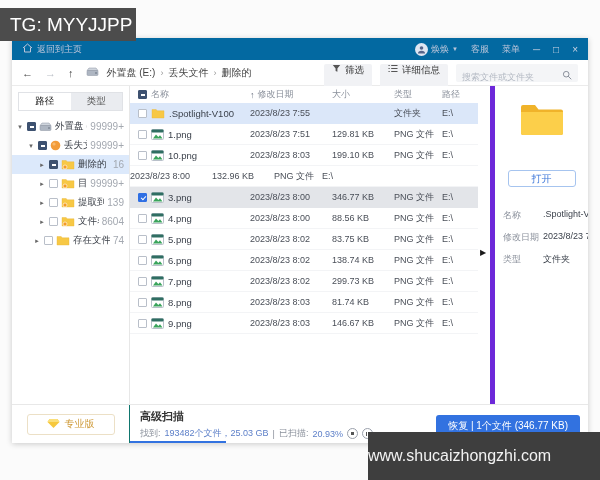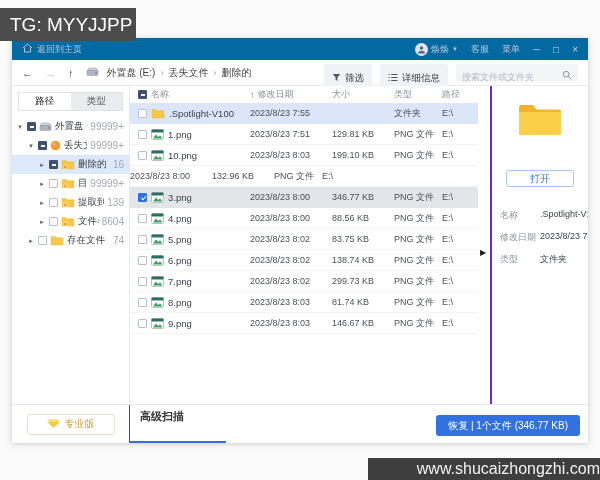--- a/index.html
+++ b/index.html
@@ -2,22 +2,22 @@
 <html><head>
 <meta charset="utf-8">
 <style>
   * { margin:0; padding:0; box-sizing:border-box; }
   html,body { width:600px; height:480px; }
   body { position:relative; background:#fbfbfb; font-family:"Liberation Sans",sans-serif; overflow:hidden; }
 
   
   .tg-box { position:absolute; left:0; top:8px; width:136px; height:33px; background:#4c4c4c;
     color:#fff; font-size:19px; display:flex; align-items:center; padding-left:10px; z-index:30; }
-  .watermark { position:absolute; right:0; bottom:0; width:232px; height:22px; background:#3e3e3e;
-    color:#f2f2f2; font-size:16px; display:flex; align-items:center; justify-content:flex-end; z-index:30; }
+  .watermark { position:absolute; right:0; bottom:0; width:232px; height:48px; background:#3e3e3e;
+    color:#f2f2f2; font-size:16px; display:flex; align-items:center; justify-content:flex-start; z-index:30; }
 
   
   .window { position:absolute; left:12px; top:38px; width:576px; height:405px; background:#fff;
     box-shadow:0 1px 6px rgba(0,0,0,.2); z-index:10; }
 
   .titlebar { height:22px; background:#0369a1; display:flex; align-items:center; color:#bcc5da;
     font-size:9px; padding:0 10px; }
   .tb-home { display:flex; gap:4px; align-items:center; }
   .tb-right { margin-left:auto; display:flex; align-items:center; gap:13px; }
   .avatar { width:13px; height:13px; border-radius:50%; background:#dfe6f2; display:flex;
@@ -27,21 +27,21 @@
   .win-btn { font-size:10px; color:#cdd4e4; }
 
   .toolbar { height:26px; border-bottom:1px solid #ebebeb; display:flex; align-items:center;
     padding:0 10px; gap:8px; font-size:10px; color:#444; background:#fff; }
   .nav-arrow { font-size:11px; margin-right:4px; }
   .nav-fwd { color:#b9bec6; }
   .crumb { display:flex; align-items:center; gap:5px; }
   .crumb-sep { color:#999; font-size:9px; }
   .tb-spacer { flex:1; }
   .tbtn { background:#f1f2f5; border-radius:2px; height:30px; padding:0 8px; display:flex;
-    align-items:center; gap:4px; color:#333; font-size:9.5px;margin-top:12px; }
+    gap:4px; color:#333; font-size:9.5px;margin-top:12px; }
   .search { width:122px; height:18px; background:#f4f5f7; border-radius:2px; display:flex;
     align-items:flex-end; padding:0 6px; }
   .search input { border:0; background:transparent; font-size:9px; width:100%; outline:none; color:#333; }
   .search input::placeholder { color:#b4bac4; }
 
   .content { position:absolute; top:48px; left:0; right:0; bottom:39px; display:flex; background:#fff; }
 
   
   .sidebar { width:118px; border-right:1px solid #e7e7e7; position:relative; font-size:10px; }
   .tabs { display:flex; margin:6px; border:1px solid #e0e2e6; height:19px; }
@@ -79,21 +79,21 @@
 
   .ctx-menu { position:absolute; left:36px; top:117px; width:40px; background:#37465f; border-radius:2px;
     box-shadow:1px 2px 6px rgba(0,0,0,.35); padding:3px 0; z-index:5; }
   .ctx-item { height:16px; color:#dfe5ee; font-size:9.5px; display:flex; align-items:center; justify-content:center; }
   .ctx-item.hover { background:#4a5a76; }
 
   .gutter { width:12px; position:relative; }
   .panel-toggle { position:absolute; top:162px; left:2px; color:#1a1a1a; font-size:8px; }
 
   
-  .panel { width:98px; border-left:2px solid #6d28d9; font-size:9px; }
+  .panel { width:98px; border-left:5px solid #6d28d9; font-size:9px; }
   .p-folder { margin:16px auto 0; width:46px; height:36px; }
   .open-btn { margin:32px auto 0; width:68px; height:17px; border:1px solid #a6c4ef; border-radius:3px;
     color:#3f78d9; font-size:10px; display:flex; align-items:center; justify-content:center; background:#fff; }
   .p-fields { margin-top:22px; padding-left:8px; }
   .p-row { display:flex; margin-bottom:9px; }
   .p-label { width:40px; color:#8b919c; flex:none; }
   .p-value { color:#3c424c; white-space:nowrap; overflow:hidden; }
 
   
   .statusbar { position:absolute; left:0; right:0; bottom:0; height:39px; border-top:1px solid #e8e8e8;
@@ -263,21 +263,21 @@
             <span class="cb"></span>
             <span class="t-icon">
               <svg width="14" height="11" viewBox="0 0 14 11">
                 <path d="M1 1.5h4.2l1 1.3H13v7.2H1z" fill="#f7c845" stroke="#e8b53a" stroke-width="0.4"></path>
                 <circle cx="4" cy="8" r="2" fill="#f59a23" stroke="#fff" stroke-width="0.6"></circle>
               </svg>
             </span>
             <span class="t-label">文件名丢失的</span>
             <span class="t-count">8604</span>
           </div>
-          <div class="tree-row" style="padding-left: 15px;">
+          <div class="tree-row" style="padding-left: 21px;">
             <span class="t-arrow">▸</span>
             <span class="cb"></span>
             <span class="t-icon">
               <svg width="14" height="11" viewBox="0 0 14 11">
                 <path d="M1 1.5h4.2l1 1.3H13v7.2H1z" fill="#f7c845" stroke="#e8b53a" stroke-width="0.4"></path>
               </svg>
             </span>
             <span class="t-label">存在文件</span>
             <span class="t-count">74</span>
           </div>
@@ -511,20 +511,29 @@
       <div class="pro-btn">
         <span><svg width="13" height="11" viewBox="0 0 13 11">
               <path d="M2.5 1h8l2 3-6 6-6-6z" fill="#f6c83d"></path>
               <path d="M2.5 1h8l2 3H.5z" fill="#fadf7a"></path>
             </svg></span>
         <span>专业版</span>
       </div>
     </div>
     <div class="sb-main">
       <div class="scan-title">高级扫描</div>
+      <div class="scan-sub">
+        <span>找到:</span>
+        <span class="scan-val">193482个文件，25.03 GB</span>
+        <span>|</span>
+        <span>已扫描:</span>
+        <span class="scan-val">20.93%</span>
+        <span class="circle-btn stop"></span>
+        <span class="circle-btn pause"></span>
+      </div>
       <div class="recover-btn">恢复 | 1个文件 (346.77 KB)</div>
       <div class="progress-fill" id="progress" style="width: 20.93%;"></div>
     </div>
   </div>
 
 </div>
 
 <div class="watermark">
   <span>www.shucaizhongzhi.com</span>
 </div>

